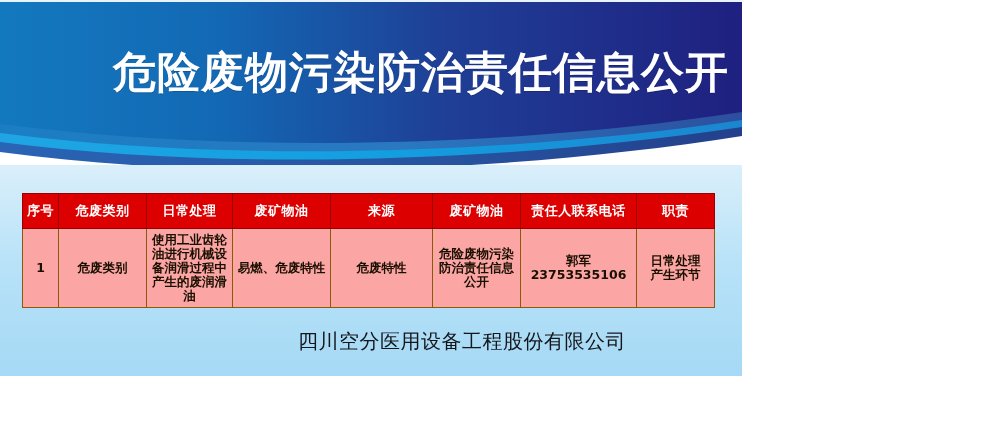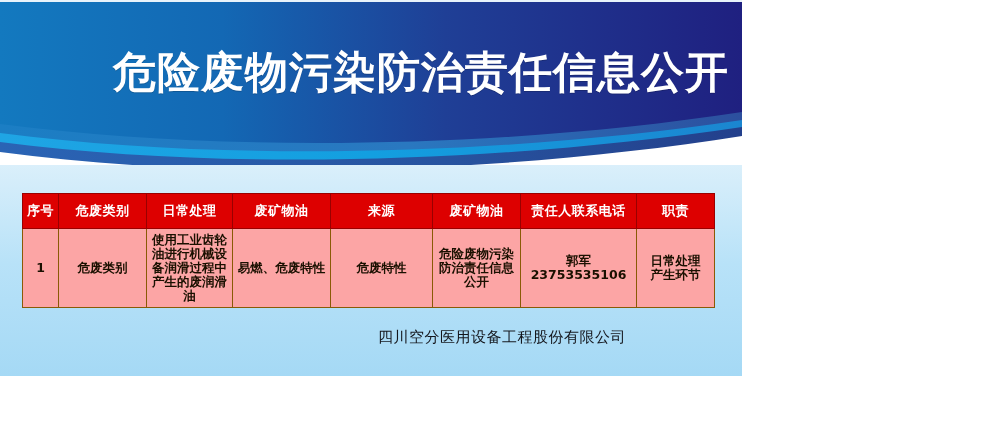--- a/index.html
+++ b/index.html
@@ -92,21 +92,21 @@
 
   
   #company {
     position: absolute;
     left: 0;
     top: 328px;
     width: 646px;
     padding-right: 20px;
     box-sizing: border-box;
     text-align: right;
-    font-size: 15px;
+    font-size: 20px;
     color: #14161c;
     letter-spacing: 0.5px;
     white-space: nowrap;
     font-family: "DejaVu Sans", "Liberation Sans", sans-serif;
   }
 </style>
 </head>
 <body>
 
 <div id="poster">

